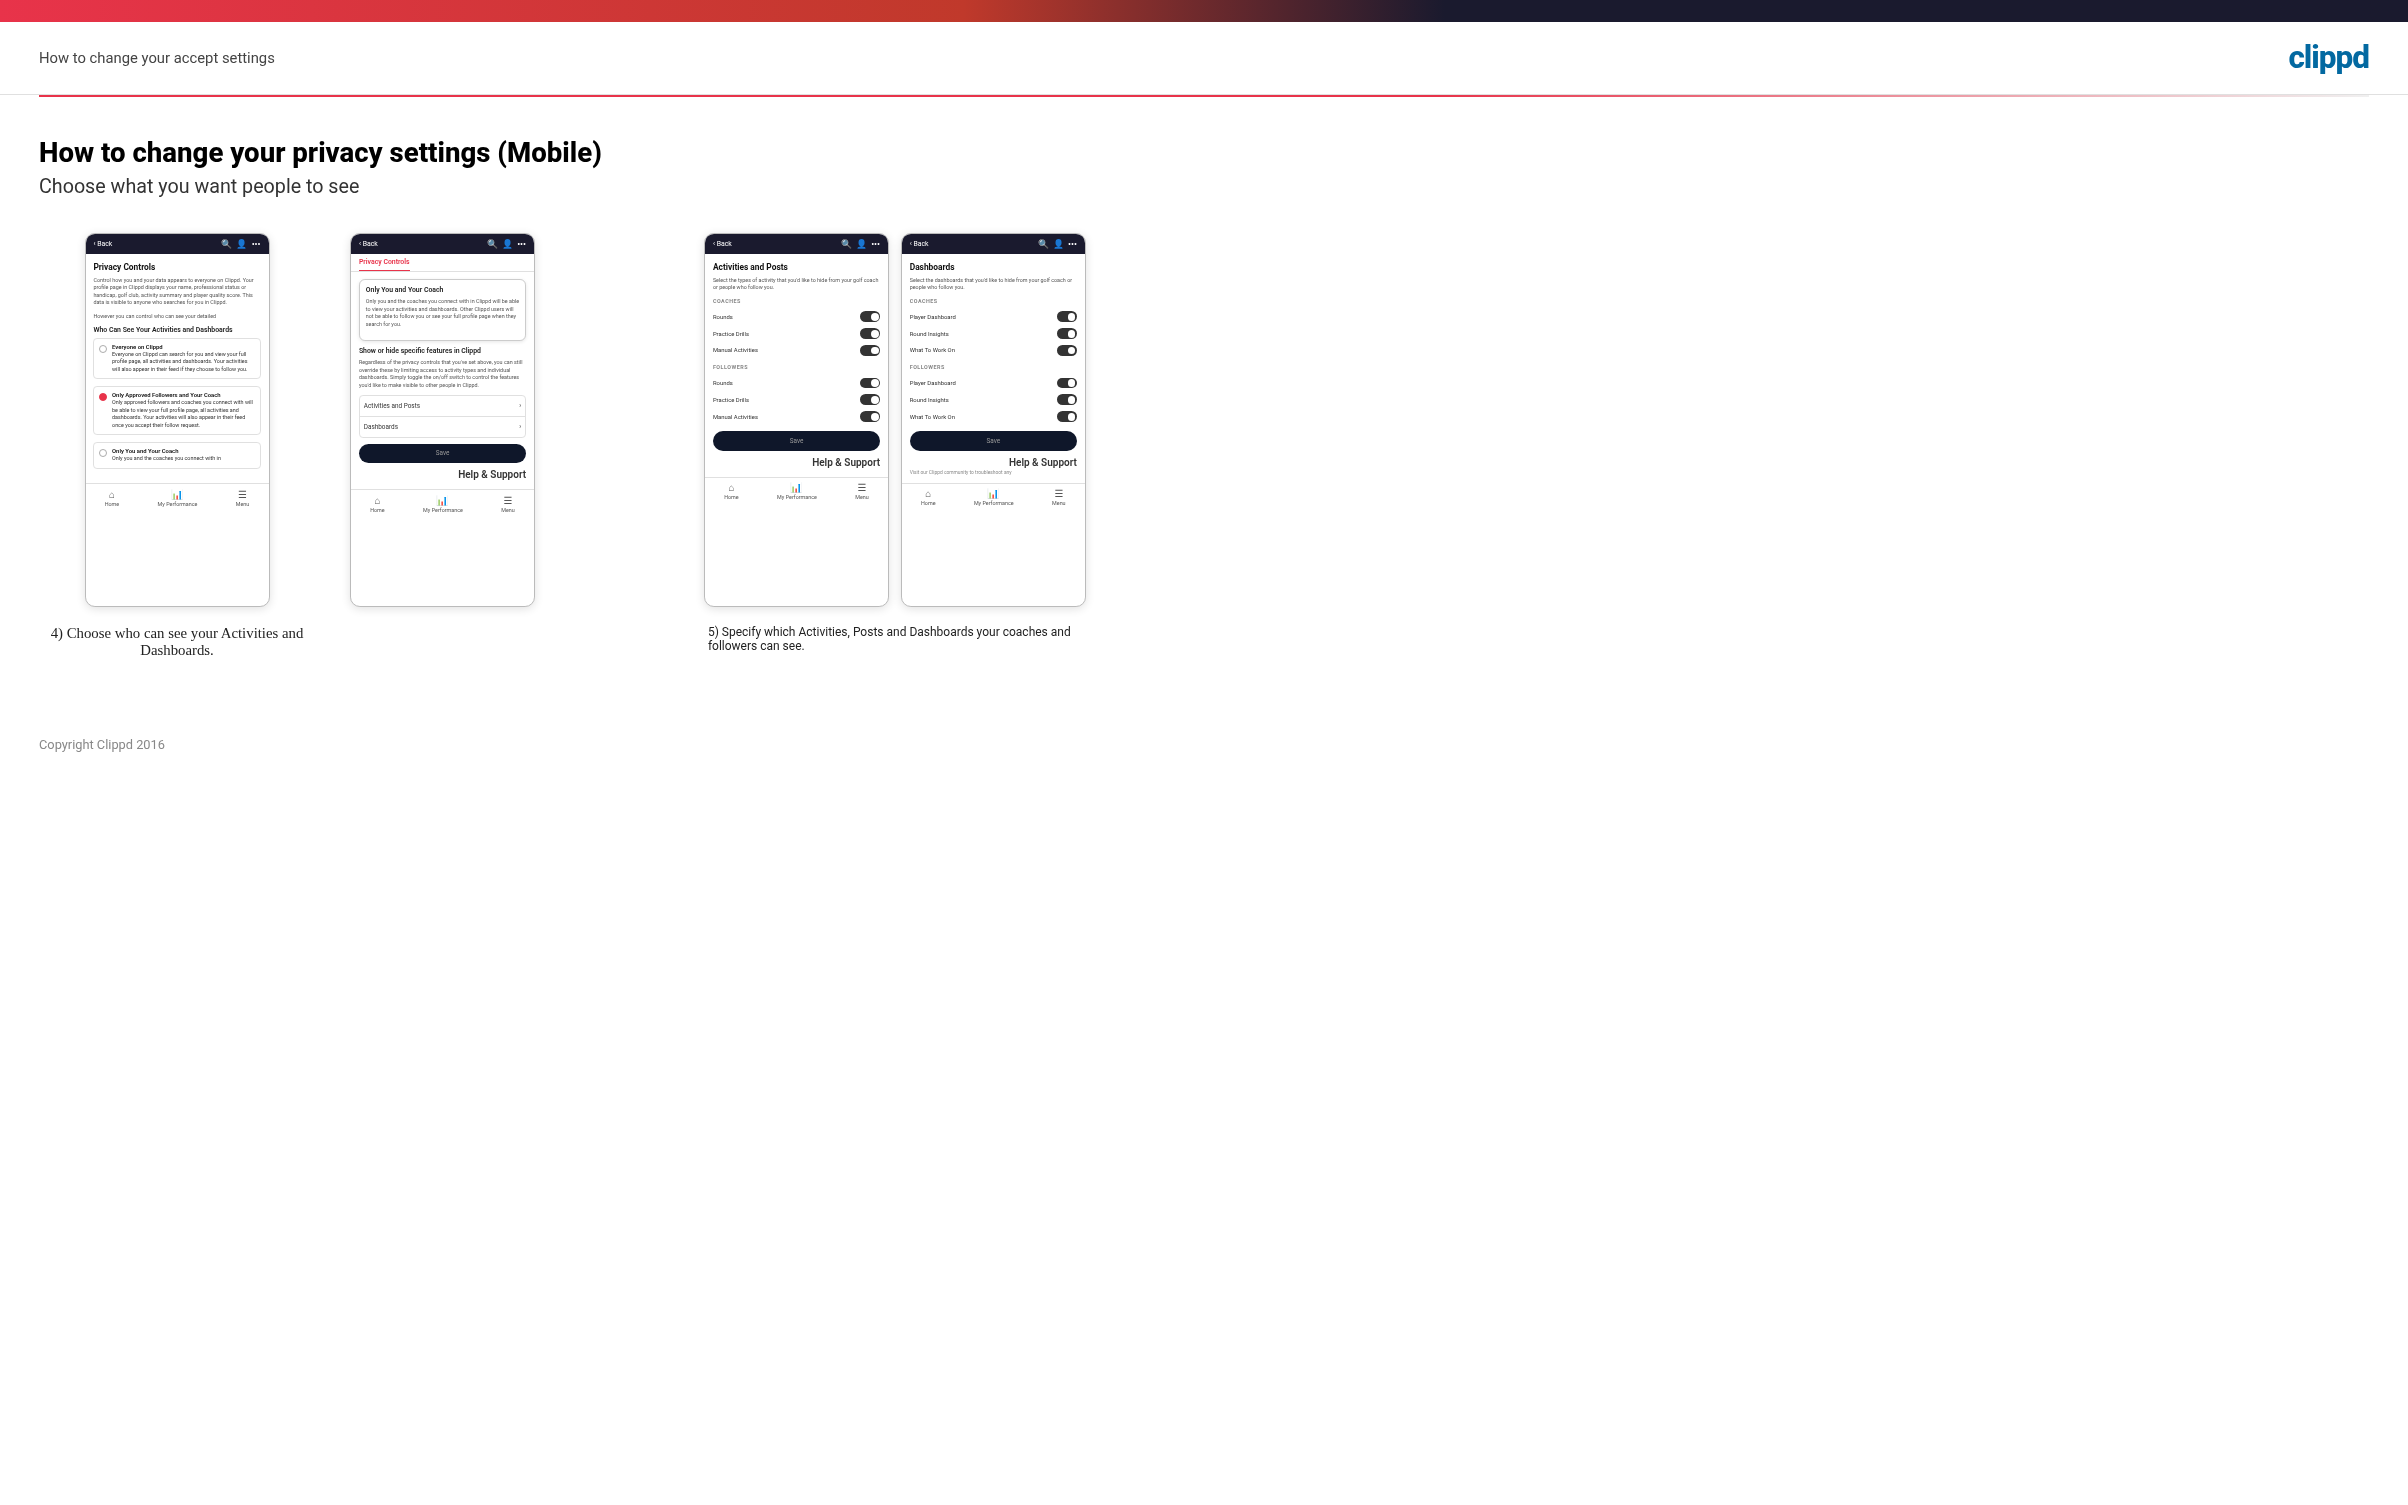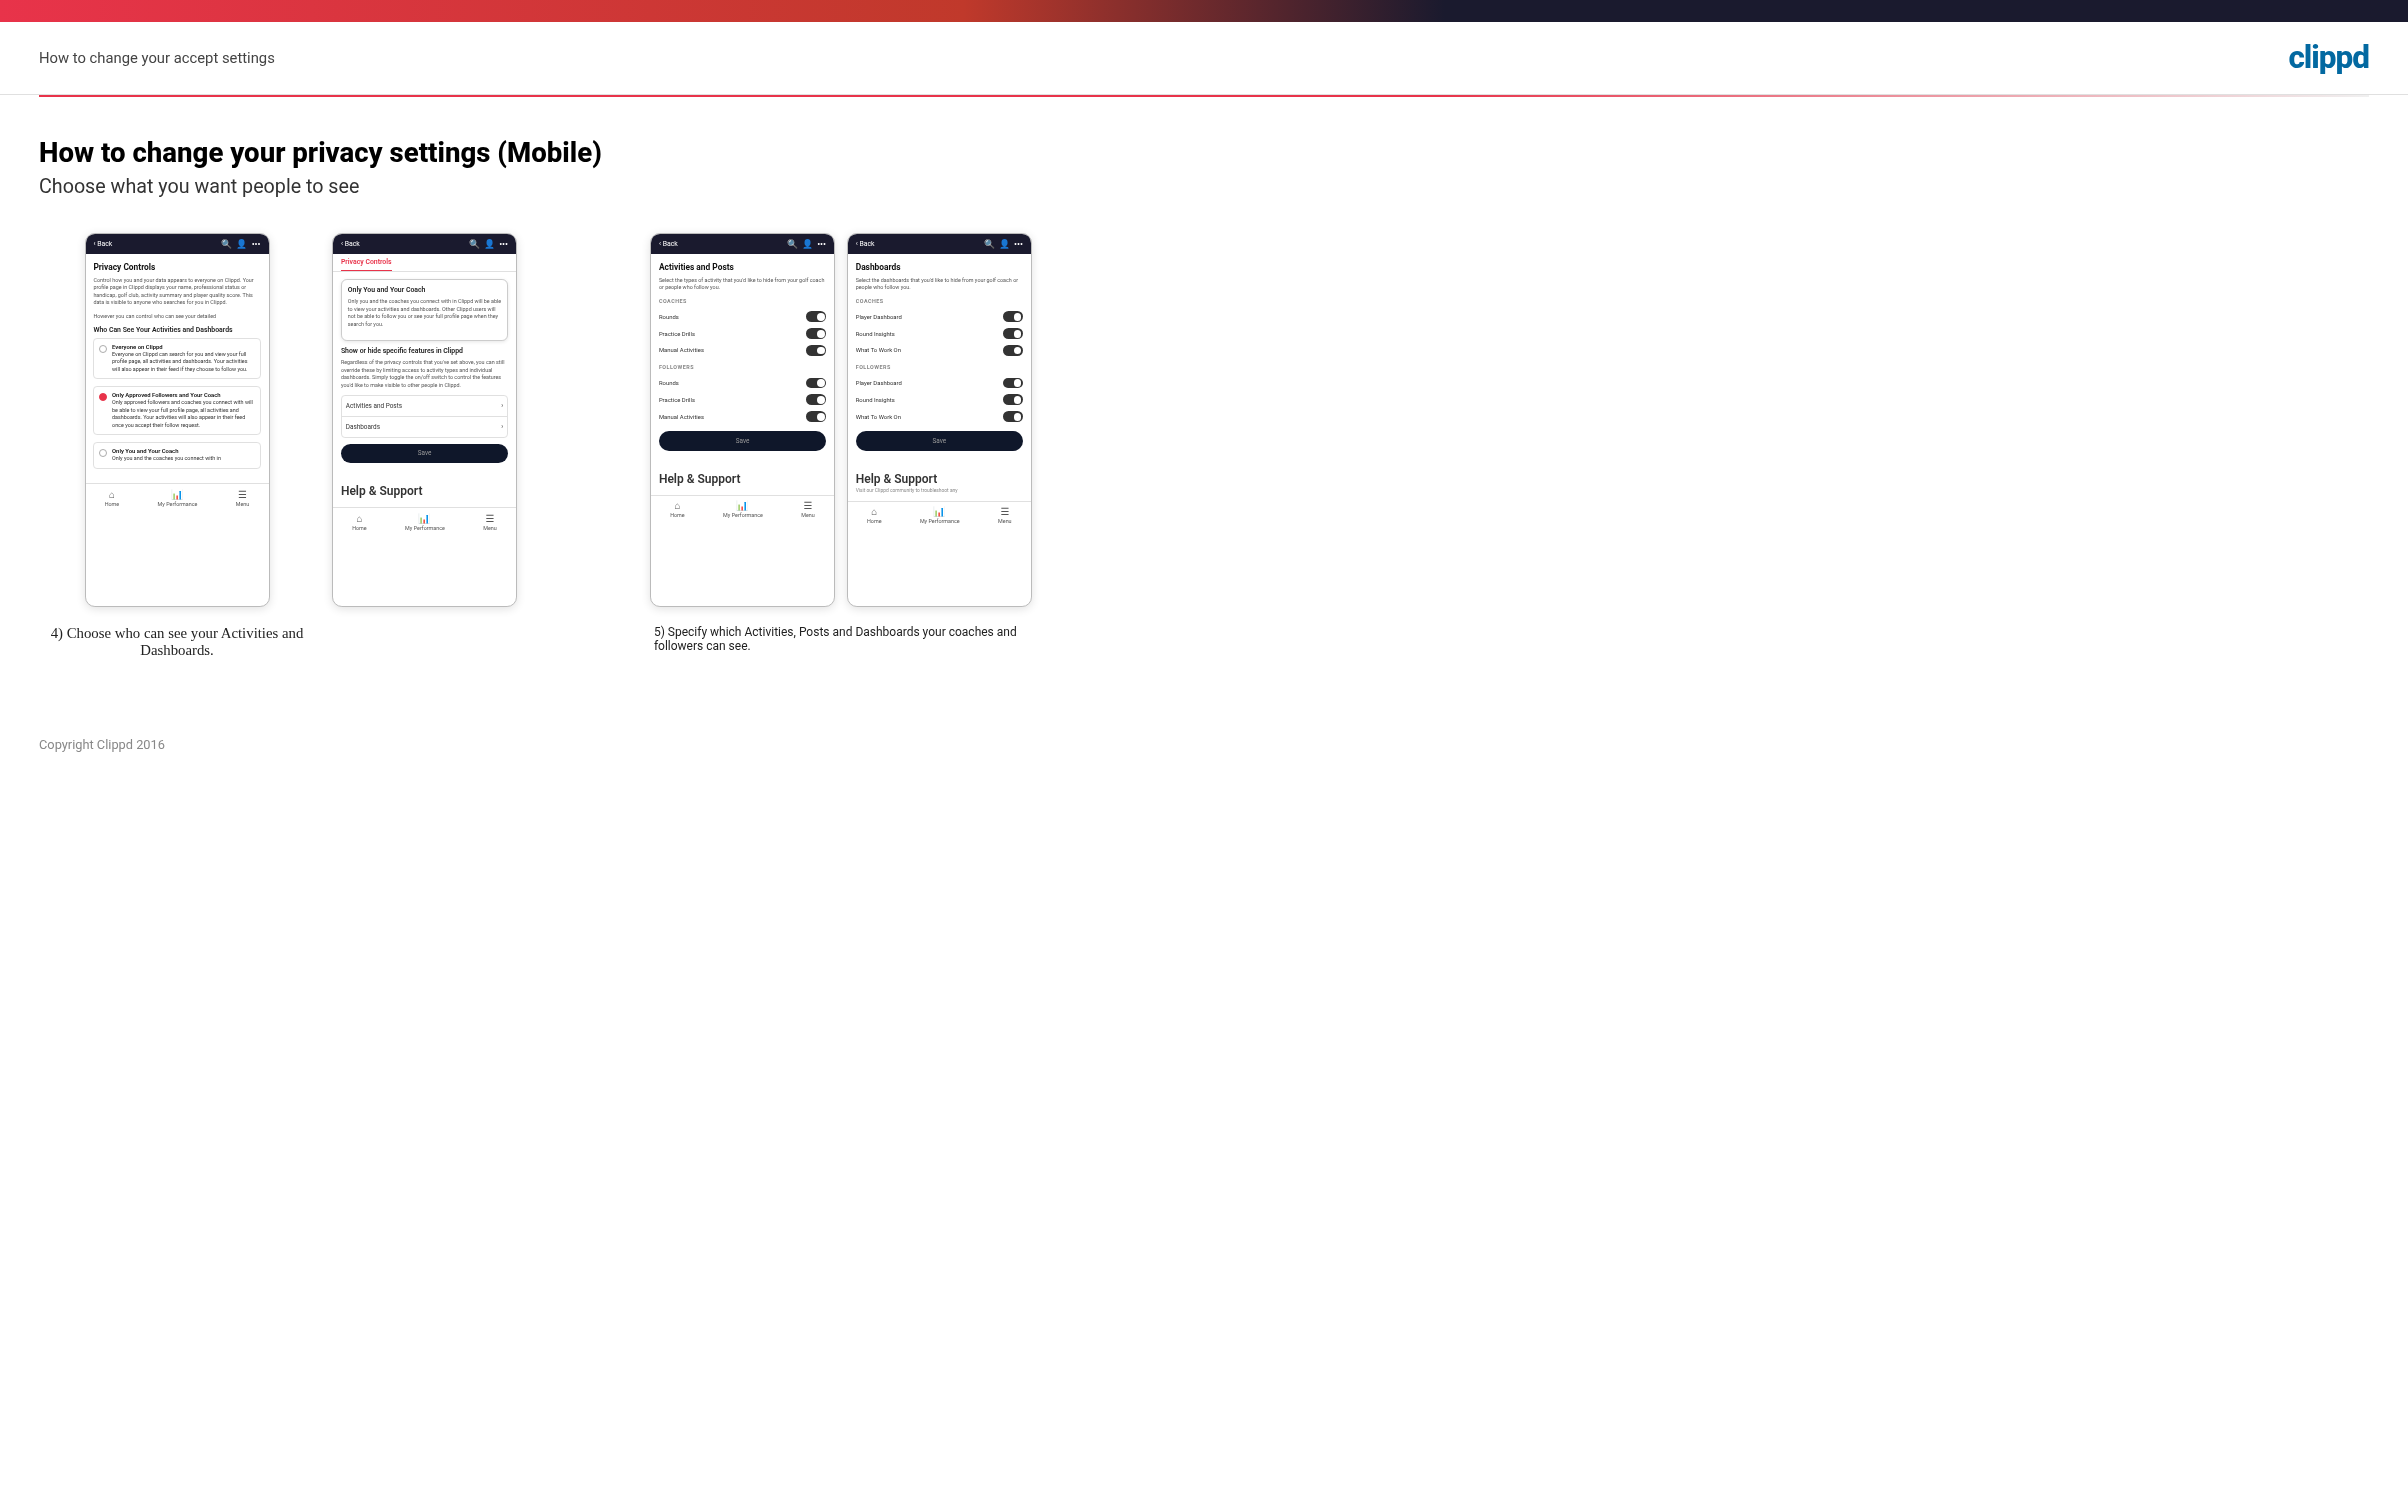--- a/index.html
+++ b/index.html
@@ -56,21 +56,21 @@
     .page-subheading {
       font-size: 19.7px;
       color: #333;
       font-weight: 400;
       margin-bottom: 35px;
     }
 
     
     .screenshots-row {
       display: flex;
-      gap: 17px;
+      gap: 35px;
       justify-content: flex-start;
       align-items: flex-start;
     }
 
     .screenshot-group {
       display: flex;
       flex-direction: column;
       align-items: center;
     }
 
@@ -315,25 +315,26 @@
     }
 
     
     .footer {
       padding: 19.7px 39px;
       font-size: 12.8px;
       color: #888;
     }
 
     .help-support-label {
-      font-size: 12px;
+      font-size: 10px;
       font-weight: 600;
       color: #333;
-      margin-top: 21px;
+      margin-top: 6px;
       margin-bottom: 1px;
+      text-align: right;
     }
     .help-support-text {
       font-size: 4.9px;
       color: #888;
     }
   </style>
 </head>
 <body>
 
 <div class="top-bar"></div>

